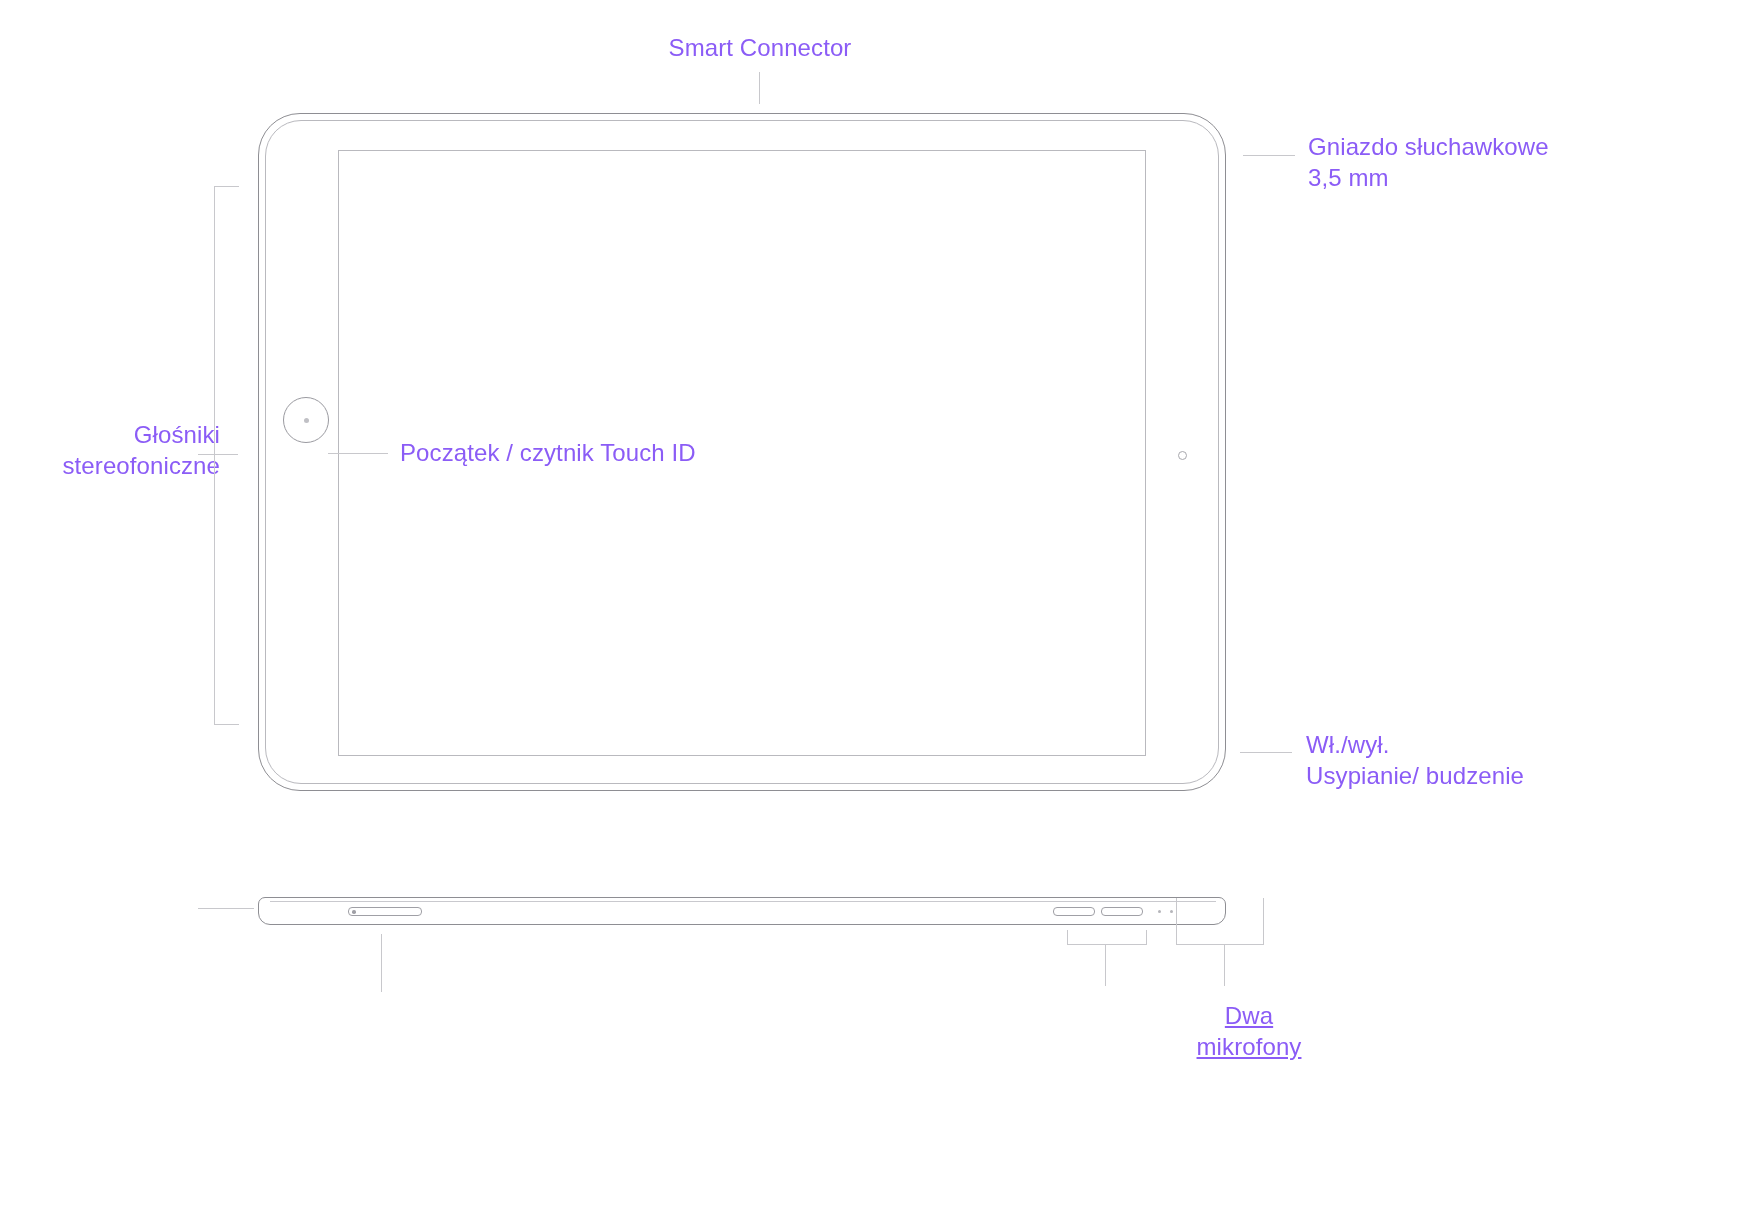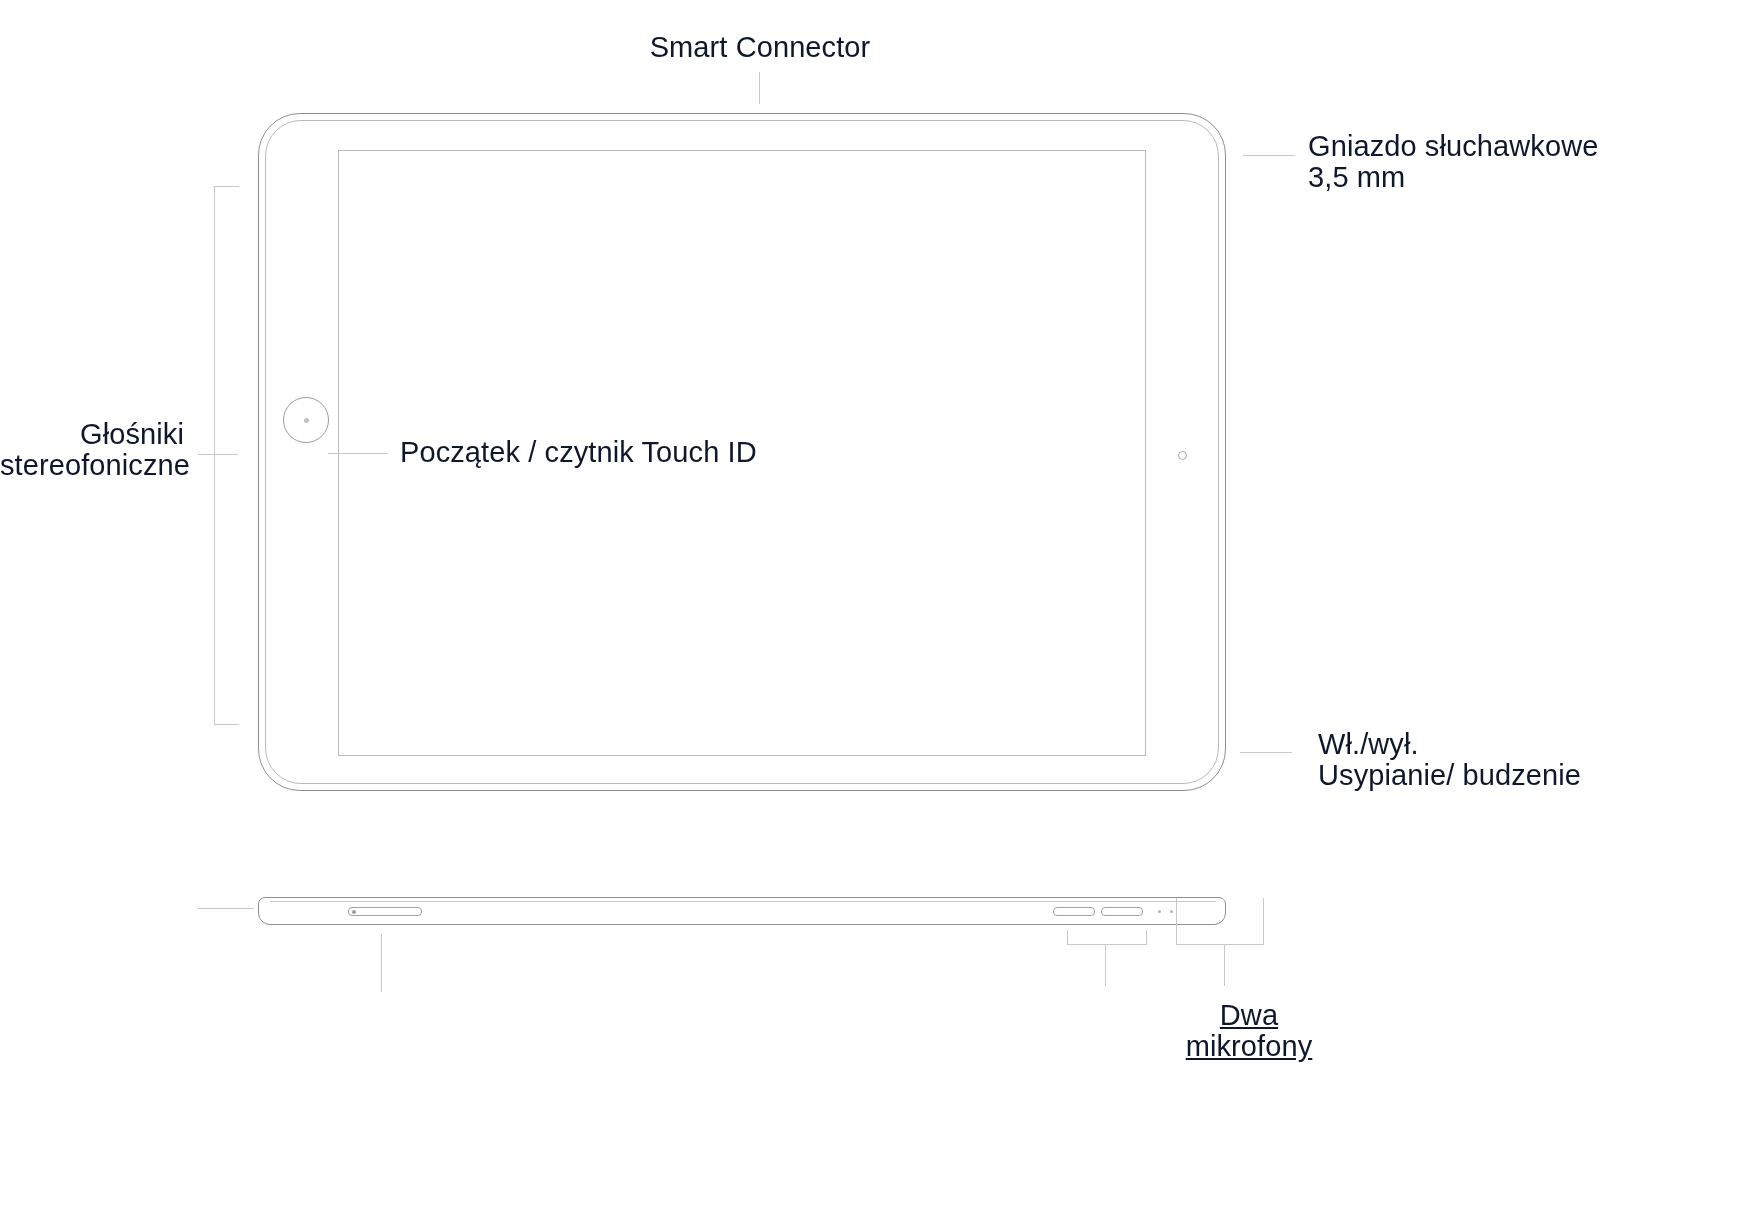--- a/index.html
+++ b/index.html
@@ -6,27 +6,27 @@
   body{
     width:1757px;height:1211px;position:relative;overflow:hidden;
     font-family:"Liberation Sans","DejaVu Sans",sans-serif;
     color:#5c5c60;
   }
   .stage{position:absolute;inset:0;}
 
   
   .lbl{
     position:absolute;
-    font-size:29px;
+    font-size:24px;
     line-height:31px;
-    color:#0f172a;
+    color:#8b5cf6;
     white-space:pre-line;
     letter-spacing:0.1px;
   }
-  .lbl.right{text-align:right;}
+  .lbl.right{text-align:right;margin-left:36px;}
   .lbl.center{text-align:center;}
 
   
   .line{position:absolute;background:#c8c8cc;}
   .line.h{height:1px;}
   .line.v{width:1px;}
 
   
   #front-device{
     position:absolute;
@@ -145,21 +145,21 @@
     <div id="home-button">
       <div id="home-button-dot"></div>
     </div>
     <div id="front-camera"></div>
   </div>
 
   <div class="line h" style="left:328px;top:453px;width:60px;"></div>
   <div class="lbl" style="left:400px;top:437px;width:520px;">Początek / czytnik Touch ID</div>
 
   <div class="line h" style="left:1240px;top:752px;width:52px;"></div>
-  <div class="lbl" style="left:1306px;top:729px;width:440px;margin-left:12px;">Wł./wył.
+  <div class="lbl" style="left:1306px;top:729px;width:440px;">Wł./wył.
 Usypianie/ budzenie</div>
 
   <div id="side-device">
     <div id="side-body"></div>
     <div id="side-top-highlight"></div>
     <div class="port" id="sim-tray"></div>
     <div id="sim-tray-dot"></div>
     <div class="port" id="volume-up"></div>
     <div class="port" id="volume-down"></div>
     <div id="mic-one"></div>

